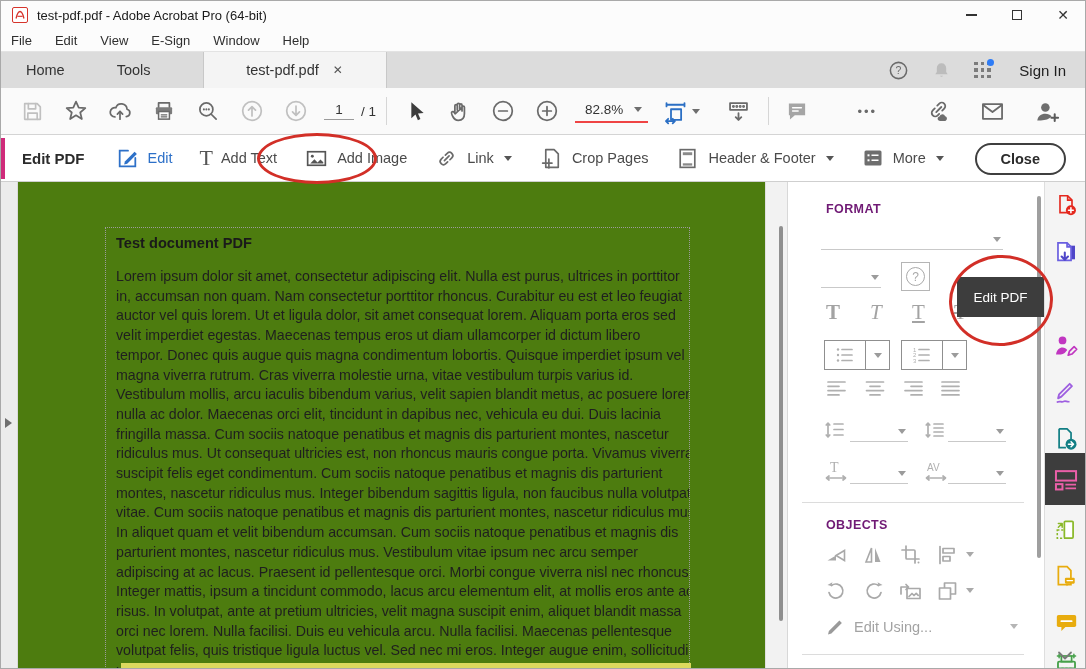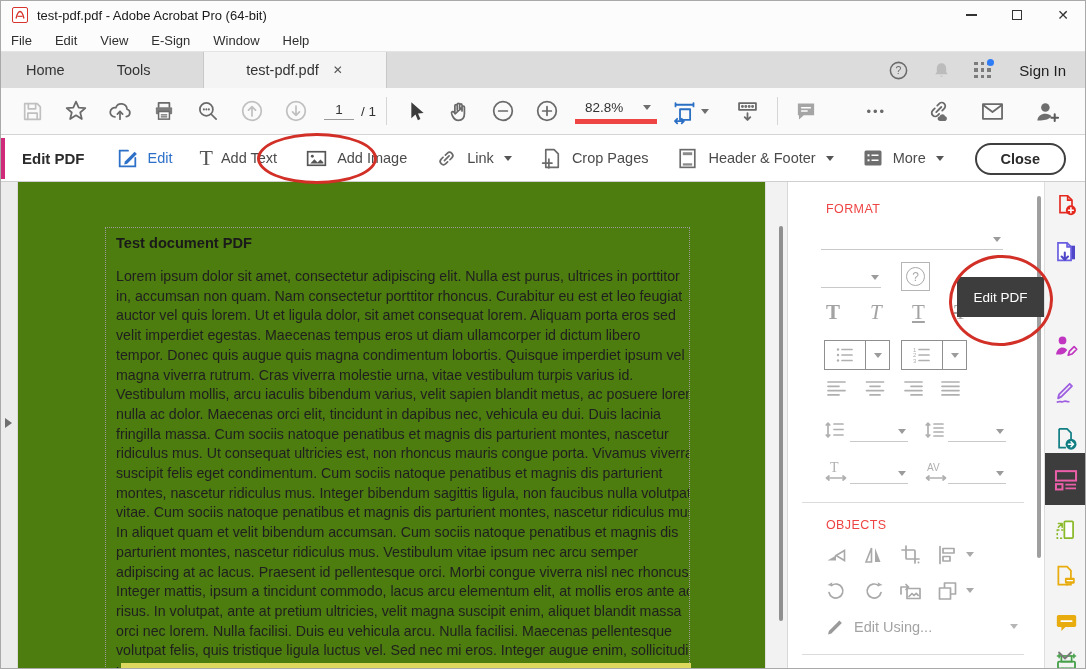--- a/index.html
+++ b/index.html
@@ -33,21 +33,21 @@
   .gridwrap .dotg { position:absolute; width:3.6px; height:3.6px; background:#7c7c7c; }
   .gridwrap .blue { position:absolute; width:7px; height:7px; border-radius:50%; background:#2e7cf6; right:-3px; top:-3px; }
 
   
   .toolbar { position:absolute; left:0; top:88px; width:1086px; height:47px; background:#fafafa; border-bottom:1px solid #d4d4d4; display:flex; align-items:center; padding-left:14px; }
   .tbtn { background:none; border:none; width:36px; height:36px; display:flex; align-items:center; justify-content:center; margin-right:8px; }
   .tsep { width:1px; height:28px; background:#d6d6d6; margin:0 10px 0 4px; }
   .pagebox { display:flex; align-items:center; gap:7px; margin:0 6px 0 2px; }
   .pagebox .cur { width:30px; text-align:center; font-size:13.5px; border-bottom:1px solid #9a9a9a; padding-bottom:2px; color:#333; }
   .pagebox .tot { font-size:13.5px; color:#333; }
-  .zoombox { display:flex; align-items:center; gap:20px; border-bottom:5px solid #ef4444; padding:2px 6px 4px 10px; margin:0 10px 0 2px; }
+  .zoombox { display:flex; align-items:center; gap:11px; border-bottom:2px solid #ef4444; padding:2px 6px 4px 10px; margin:0 10px 0 2px; }
   .zoombox .zval { font-size:13.5px; color:#333; }
   .caret { width:0; height:0; border-left:4.5px solid transparent; border-right:4.5px solid transparent; border-top:5.5px solid #6e6e6e; }
   .toolbar-right { position:absolute; right:0; top:88px; height:47px; display:flex; align-items:center; gap:10px; padding-right:14px; }
 
   
   .edittb { position:absolute; left:0; top:135px; width:1086px; height:47px; background:#ffffff; border-bottom:1px solid #cfcfcf; display:flex; align-items:center; }
   .edittb .accent { position:absolute; left:0; top:3px; width:5px; height:41px; background:#cf2b7a; }
   .edittb-label { font-size:15px; font-weight:bold; color:#2b2b2b; margin:0 30px 0 22px; }
   .etool { display:flex; align-items:center; gap:8px; border:none; background:none; font-size:14.5px; color:#4b4b4b; margin-right:27px; }
   .etool.blue { color:#2d70c8; }
@@ -63,21 +63,21 @@
   .doc-title { font-size:14.6px; font-weight:bold; color:#1a1a1a; margin-bottom:16px; white-space:nowrap; }
   .dline { font-size:14.2px; line-height:19.7px; color:#1f1f1f; white-space:nowrap; }
   .hl-strip { position:absolute; left:103px; top:481px; width:570px; height:6px; background:#dcd95e; }
 
   .vscroll { position:absolute; left:765px; top:0; width:22px; height:487px; background:#f2f2f2; border-left:1px solid #e0e0e0; }
   .vscroll .thumb { position:absolute; left:13px; top:44px; width:4px; height:395px; background:#8f8f8f; border-radius:2px; }
 
   
   .fpanel { position:absolute; left:787px; top:0; width:257px; height:487px; background:#ffffff; border-left:1px solid #d8d8d8; }
   .fpanel .pscroll { position:absolute; left:249px; top:14px; width:4px; height:362px; background:#9f9f9f; border-radius:2px; }
-  .sec-header { position:absolute; font-size:12.5px; font-weight:normal; color:#ef4444; letter-spacing:.4px; }
+  .sec-header { position:absolute; font-size:12.5px; font-weight:bold; color:#701a75; letter-spacing:.4px; }
   .ufield { position:absolute; border-bottom:1px solid #c9c9c9; height:20px; }
   .ufield .caret { position:absolute; right:2px; top:7px; border-top-color:#9b9b9b; }
   .helpbox { position:absolute; width:29px; height:29px; border:1px solid #b5b5b5; display:flex; align-items:center; justify-content:center; }
   .helpbox .hc { width:19px; height:19px; border:1.4px solid #a9a9a9; border-radius:50%; display:flex; align-items:center; justify-content:center; font-size:12px; color:#a9a9a9; }
   .tgl { position:absolute; font-family:"Liberation Serif", serif; font-size:21px; color:#a3a3a3; }
   .listbox { position:absolute; height:30px; border:1px solid #8f8f8f; display:flex; }
   .listbox .cell { width:40px; display:flex; align-items:center; justify-content:center; }
   .listbox .dd { width:24px; border-left:1px solid #8f8f8f; display:flex; align-items:center; justify-content:center; }
   .listbox .dd .caret { border-top-color:#9b9b9b; }
   .picn { position:absolute; }

